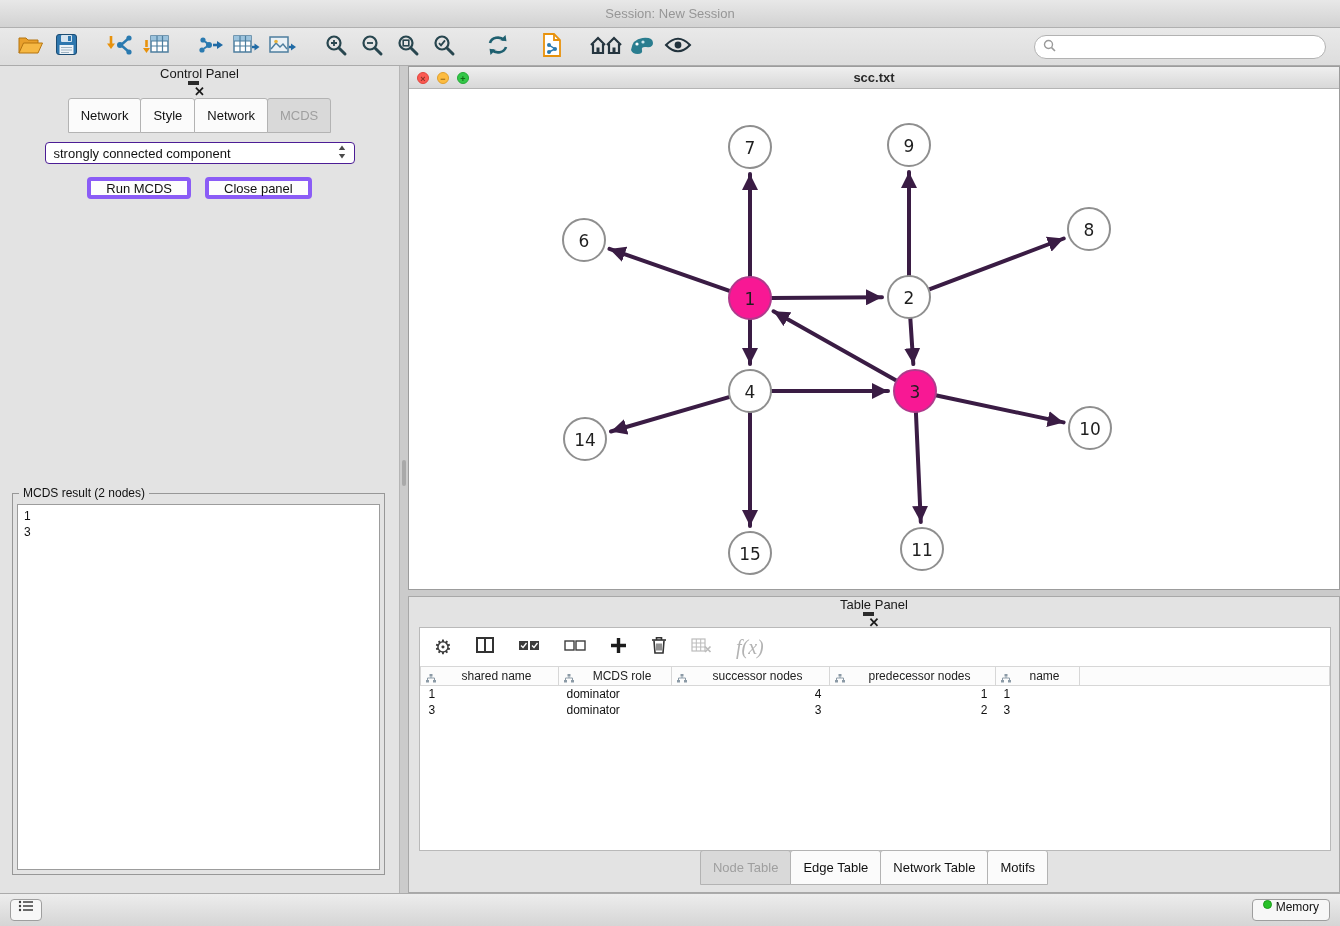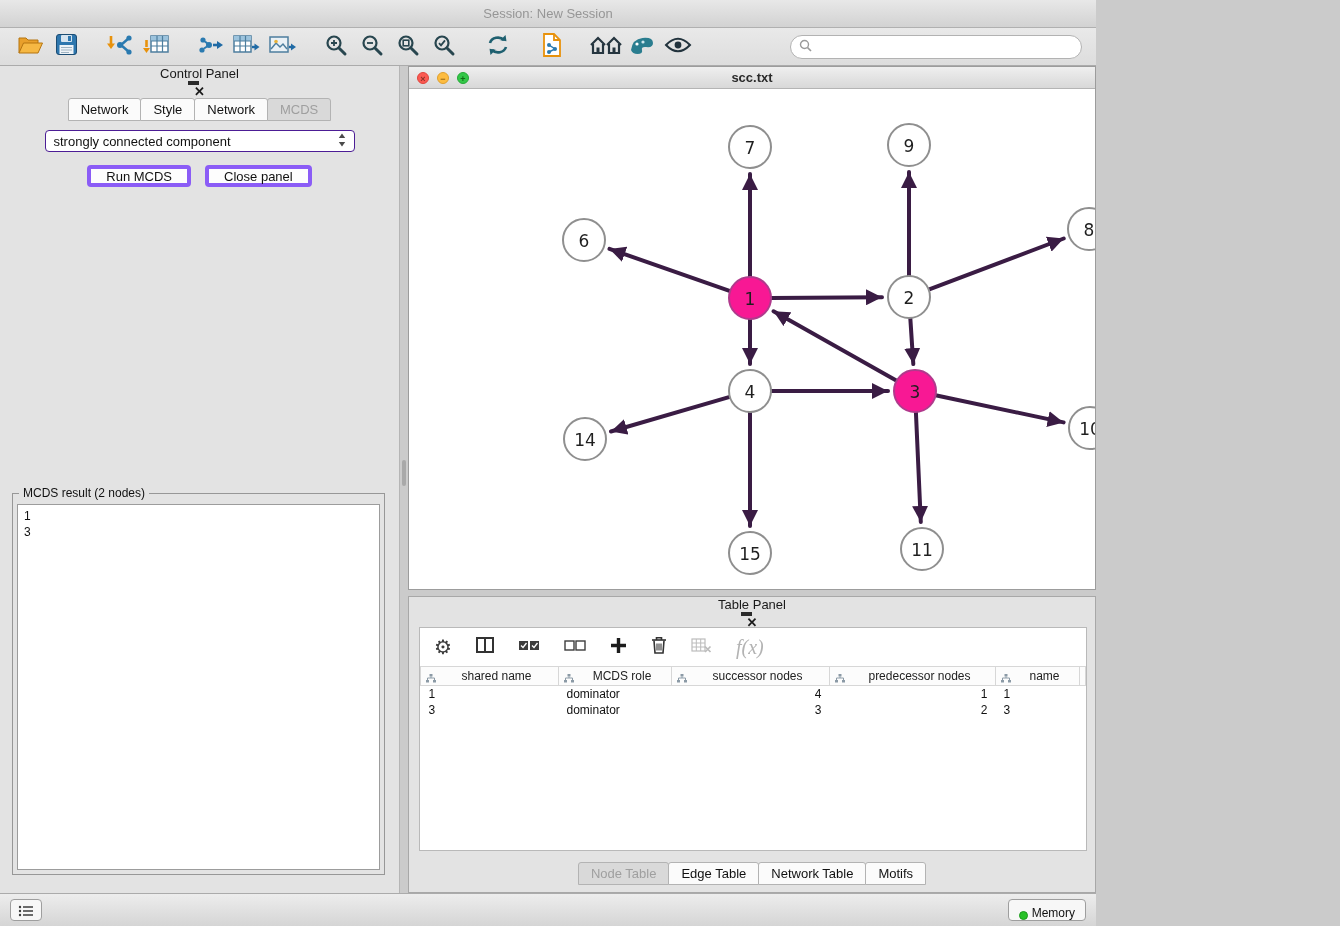--- a/index.html
+++ b/index.html
@@ -1,18 +1,18 @@
 <!DOCTYPE html>
 <html><head>
 <meta charset="utf-8">
 <style>
   * { box-sizing: border-box; margin: 0; padding: 0; }
   html, body { width: 1340px; height: 926px; }
   body { font-family: "Liberation Sans", sans-serif; background: #cbcbcb; }
-  .app { position: relative; width: 1096px; height: 926px; background: #cbcbcb; overflow: hidden; }
+  .app { position: relative; width: 1340px; height: 926px; background: #cbcbcb; overflow: hidden; }
 
   
   .titlebar { position: absolute; left: 0; top: 0; width: 100%; height: 28px;
     background: linear-gradient(#e8e8e8, #d2d2d2); border-bottom: 1px solid #b0b0b0;
     text-align: center; font-size: 13px; line-height: 28px; color: #969696; }
 
   
   .toolbar { position: absolute; left: 0; top: 28px; width: 100%; height: 38px;
     background: linear-gradient(#e9e9e9, #dddddd); border-bottom: 1px solid #ababab;
     display: flex; align-items: center; padding: 0 12px; }
@@ -24,21 +24,21 @@
 
   
   .control-panel { position: absolute; left: 0; top: 66px; width: 400px; bottom: 33px;
     background: #e3e3e3; border-right: 1px solid #b5b5b5; }
   .panel-header { height: 28px; display: flex; align-items: center; padding: 0 10px;
     font-size: 13px; color: #1a1a1a; flex-direction: column; }
   .panel-header .spacer { flex: 1; }
   .float-icon { width: 11px; height: 10px; border: 1px solid #2b2b2b; border-top-width: 3px; margin-right: 12px; }
   .close-x { font-size: 13px; font-weight: bold; color: #1a1a1a; line-height: 1; }
   .tabs-row { display: flex; justify-content: center; margin-top: 4px; }
-  .tab { font-size: 13px; padding: 3px 12px; background: #fbfbfb; border: 1px solid #b3b3b3;
+  .tab { font-size: 13px; padding: 9px 12px; background: #fbfbfb; border: 1px solid #b3b3b3;
     color: #111; border-radius: 3px 3px 0 0; }
   .tab + .tab { margin-left: -1px; }
   .tab.active-dim { background: #d9d9d9; color: #9f9f9f; }
   .opt-label { text-align: center; margin-top: 22px; font-size: 13px; color: #111; }
   .dropdown { margin: 9px auto 0; width: 310px; height: 22px; background: #fff;
     border: 1px solid #4c1d95; border-radius: 4px; display: flex; align-items: center;
     padding: 0 8px; font-size: 13px; color: #111; }
   .dropdown .dd-value { flex: 1; }
   .btn-row { margin-top: 13px; display: flex; justify-content: center; gap: 14px; }
   .btn { height: 22px; padding: 0 15px; background: #fdfdfd; border: 4px solid #8b5cf6;
@@ -85,21 +85,21 @@
   table.node-table td { font-size: 12px; color: #111; height: 16px; padding: 0 8px; white-space: nowrap; overflow: hidden; }
   td.al { text-align: left; } td.ar { text-align: right; padding-right: 12px; }
   .sort-ic { position: absolute; left: 5px; top: 5px; }
   .tp-tabs { position: absolute; left: 0; right: 0; bottom: 7px; display: flex; justify-content: center; }
 
   
   .statusbar { position: absolute; left: 0; right: 0; bottom: 0; height: 33px;
     background: linear-gradient(#ededed, #d5d5d5); border-top: 1px solid #ababab;
     display: flex; align-items: center; padding: 0 10px; }
   .status-btn { height: 22px; border: 1px solid #9e9e9e; border-radius: 4px; background: #f7f7f7;
-    display: flex; align-items: flex-end; gap: 4px; padding: 0 7px; font-size: 12px; color: #111; }
+    display: flex; align-items: flex-start; gap: 4px; padding: 0 7px; font-size: 12px; color: #111; }
   .memory-btn { margin-left: auto; padding: 0 10px; }
   .green-dot { width: 9px; height: 9px; border-radius: 50%; background: #27c127; border: 1px solid #1b9a1b; }
 </style>
 </head>
 <body>
 
 <div class="app">
 
   <div class="titlebar">
     <span>Session: New Session</span>

